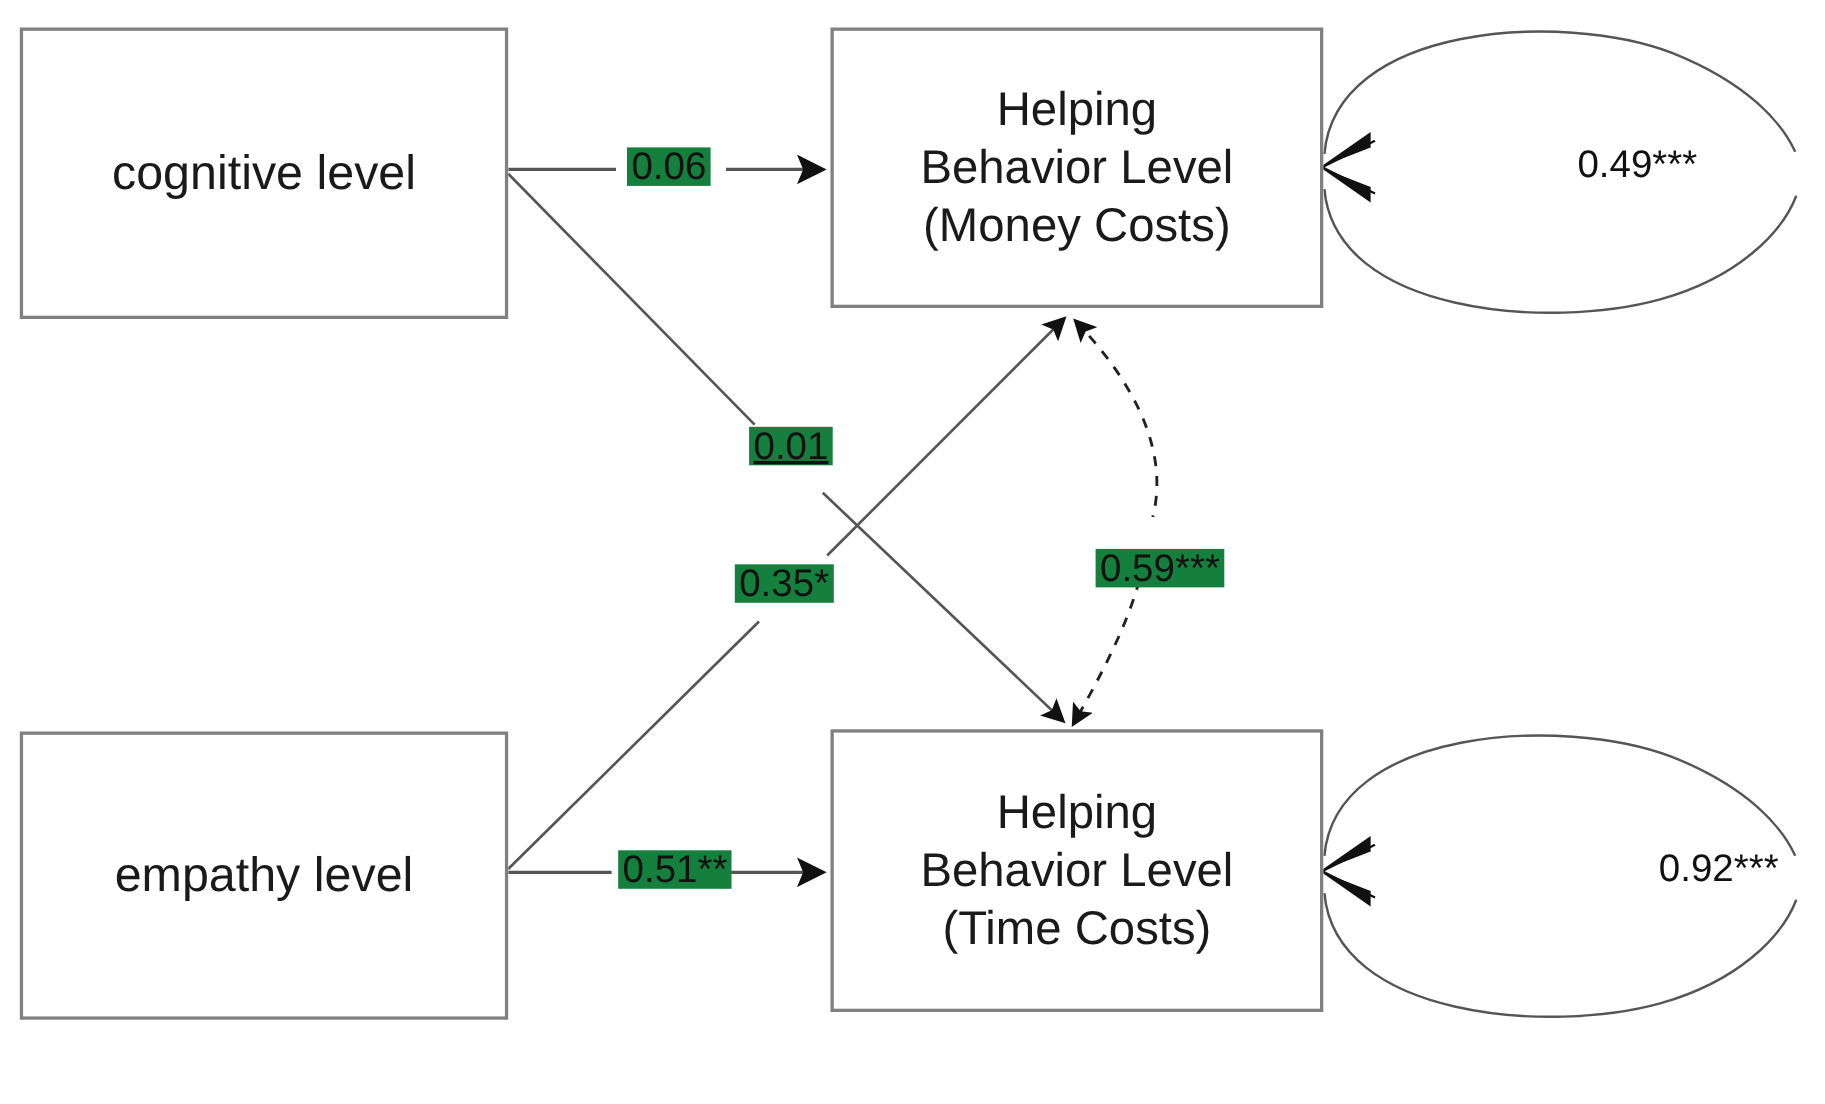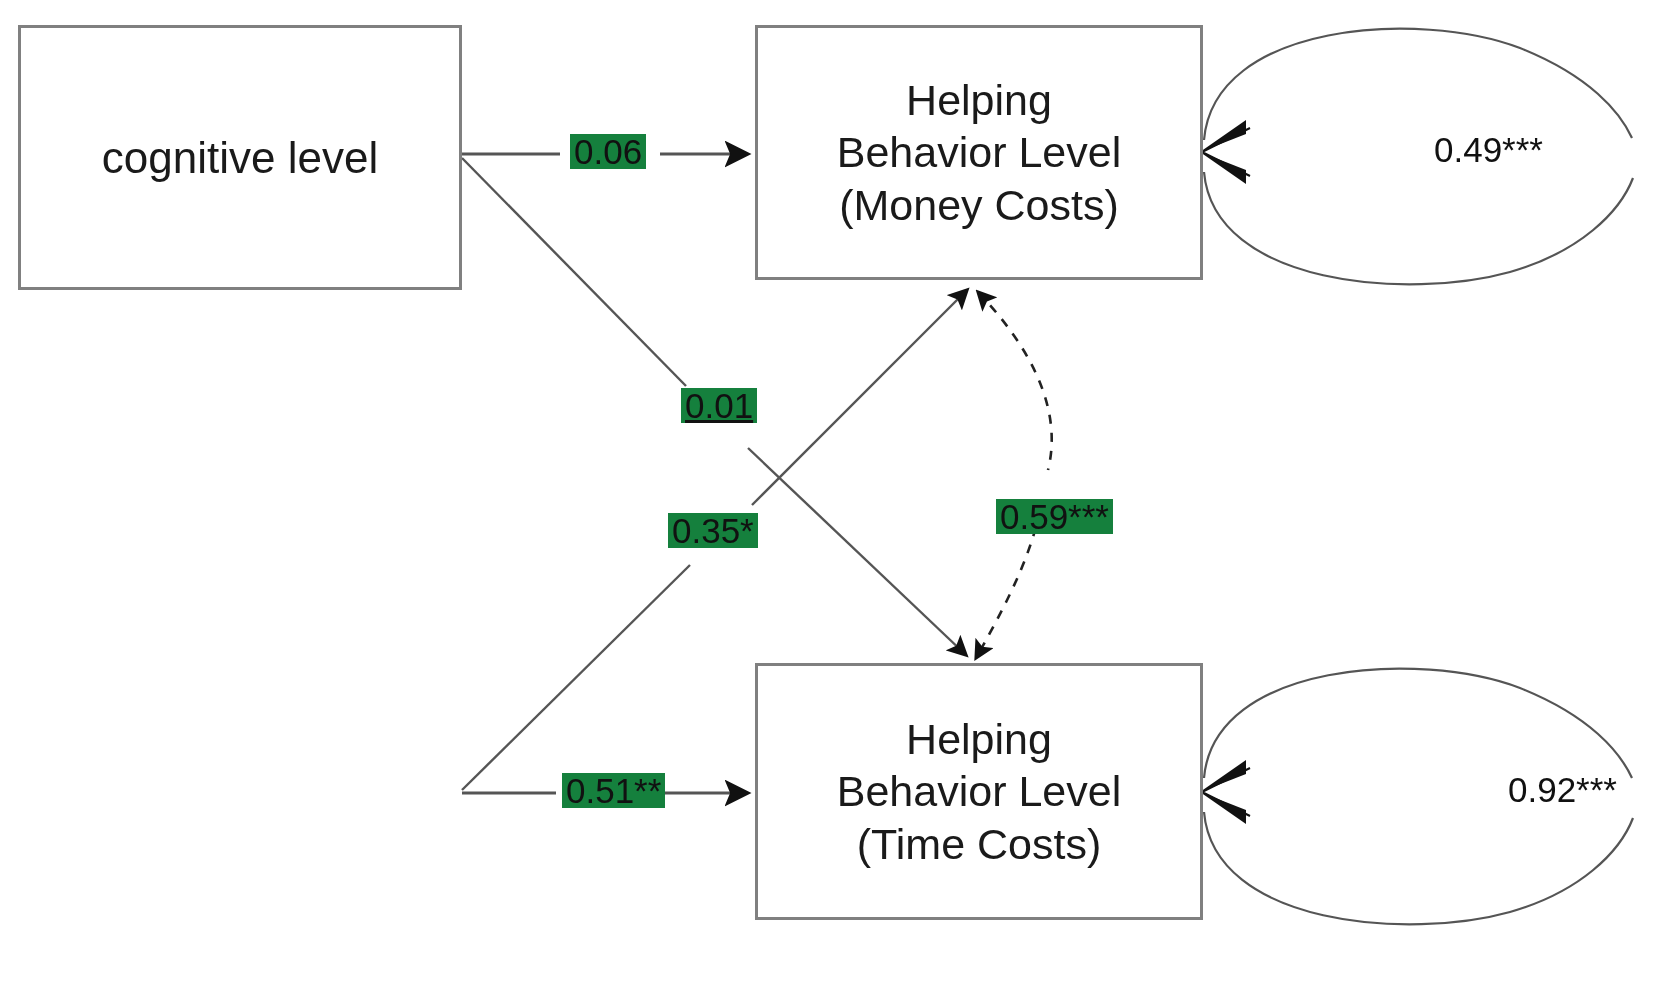--- a/index.html
+++ b/index.html
@@ -126,20 +126,23 @@
   <div class="node-box one-line" style="left:18px; top:25px; width:444px; height:265px;">
     <span class="node-label">cognitive level</span>
   </div>
 
   <div class="node-box multi-line" style="left:755px; top:25px; width:448px; height:255px;">
     <span class="node-label">Helping
 Behavior Level
 (Money Costs)</span>
   </div>
 
+  <div class="node-box one-line" style="left:18px; top:665px; width:444px; height:262px;">
+    <span class="node-label">empathy level</span>
+  </div>
 
   <div class="node-box multi-line" style="left:755px; top:663px; width:448px; height:257px;">
     <span class="node-label">Helping
 Behavior Level
 (Time Costs)</span>
   </div>
 
   <div class="edge-label" style="left:570px; top:134px;">0.06</div>
 
   <div class="edge-label" style="left:681px; top:388px;text-decoration:underline;">0.01</div>

